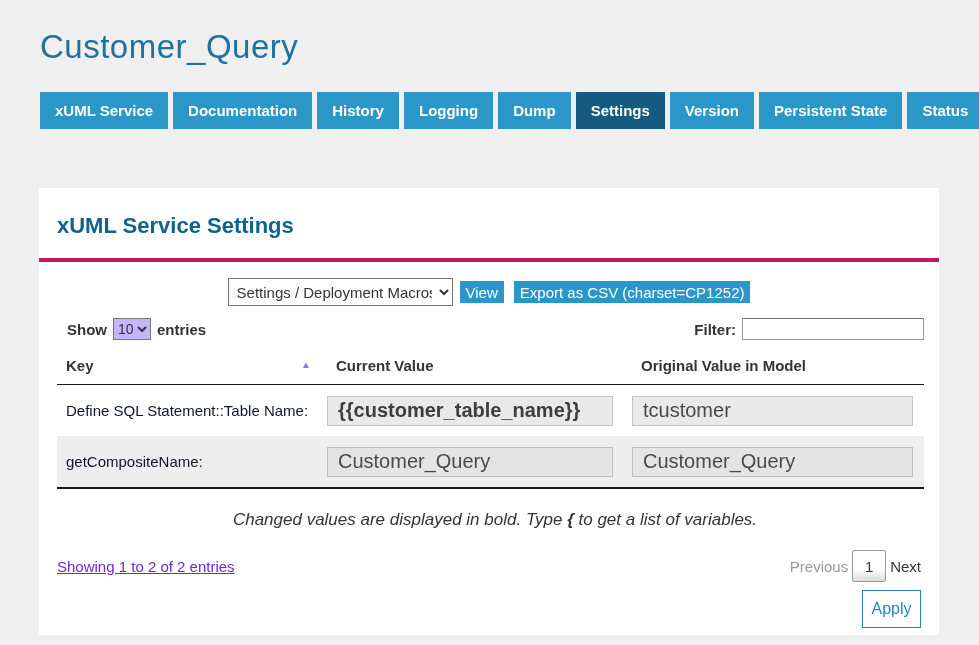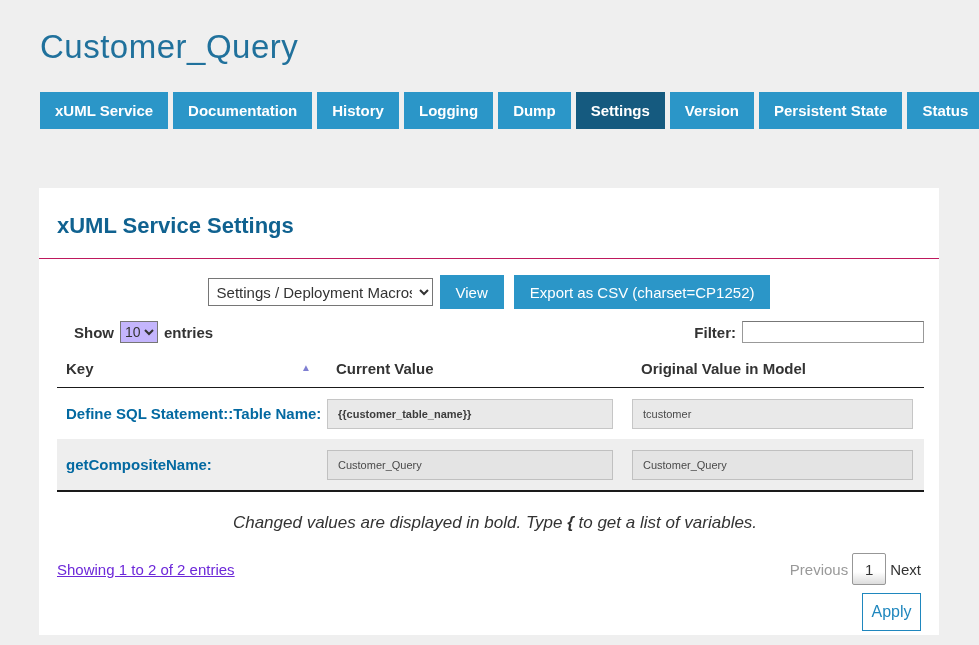--- a/index.html
+++ b/index.html
@@ -46,21 +46,21 @@
     position: absolute;
     left: 39px; top: 160px;
     width: 900px; height: 447px;
     background: #ffffff;
   }
   .panel-heading {
     padding: 25px 18px 19px 18px;
     font-size: 22px;
     font-weight: bold;
     color: #106290;
-    border-bottom: 1px solid #be185d;
+    border-bottom: 4px solid #be185d;
   }
 
   
   .toolbar {
     margin-top: 16px;
     display: flex;
     justify-content: center;
     align-items: center;
     gap: 7px;
   }
@@ -73,32 +73,32 @@
     border: 1px solid #767676;
     background: #fff;
     padding: 0 4px;
   }
   .btn-blue {
     background: #2b96c8;
     color: #fff;
     border: none;
     font-size: 15px;
     font-family: "Liberation Sans", sans-serif;
-    height: 34px;
-    padding: 0 16px;
+    height: 22px;
+    padding: 0 6px;
     cursor: pointer;
   }
   .btn-export { margin-left: 3px; }
 
   
   .table-controls {
     display: flex;
     justify-content: space-between;
     align-items: center;
-    margin: 12px 15px 0 32px;
+    margin: 12px 15px 0 25px;
   }
   .show-group { font-size: 15px; font-weight: bold; color: #333; display: flex; align-items: center; gap: 6px; margin-left: 3px;}
   .len-select {
     height: 22px;
     font-size: 14px;
     font-family: "Liberation Sans", sans-serif;
     border: 1px solid #767676;
     background: #c4b5fd;
     color: #333;
   }
@@ -133,27 +133,27 @@
     color: #7f7fd2;
   }
   .t-row {
     display: grid;
     grid-template-columns: 270px 305px 292px;
     align-items: center;
     height: 51px;
     font-size: 15px;
   }
   .t-row.even { background: #eeeeee; }
-  .t-row .key-cell { padding-left: 9px; color: #0369a1; font-weight: bold; }
+  .t-row .key-cell { padding-left: 9px; color: #0f172a; }
   .t-body { border-bottom: 2px solid #1a1a1a; }
   .value-input {
     height: 30px;
     background: #e9e9e9;
     border: 1px solid #c6c6c6;
-    font-size: 11px;
+    font-size: 20px;
     font-family: "Liberation Sans", sans-serif;
     color: #4a4a4a;
     padding: 0 10px;
   }
   .t-row.even .value-input { background: #e4e4e4; border-color: #c0c0c0; }
   .current-input { width: 286px; }
   .original-input { width: 281px; }
   .value-input.bold { font-weight: bold; color: #3d3d3d; }
 
   

